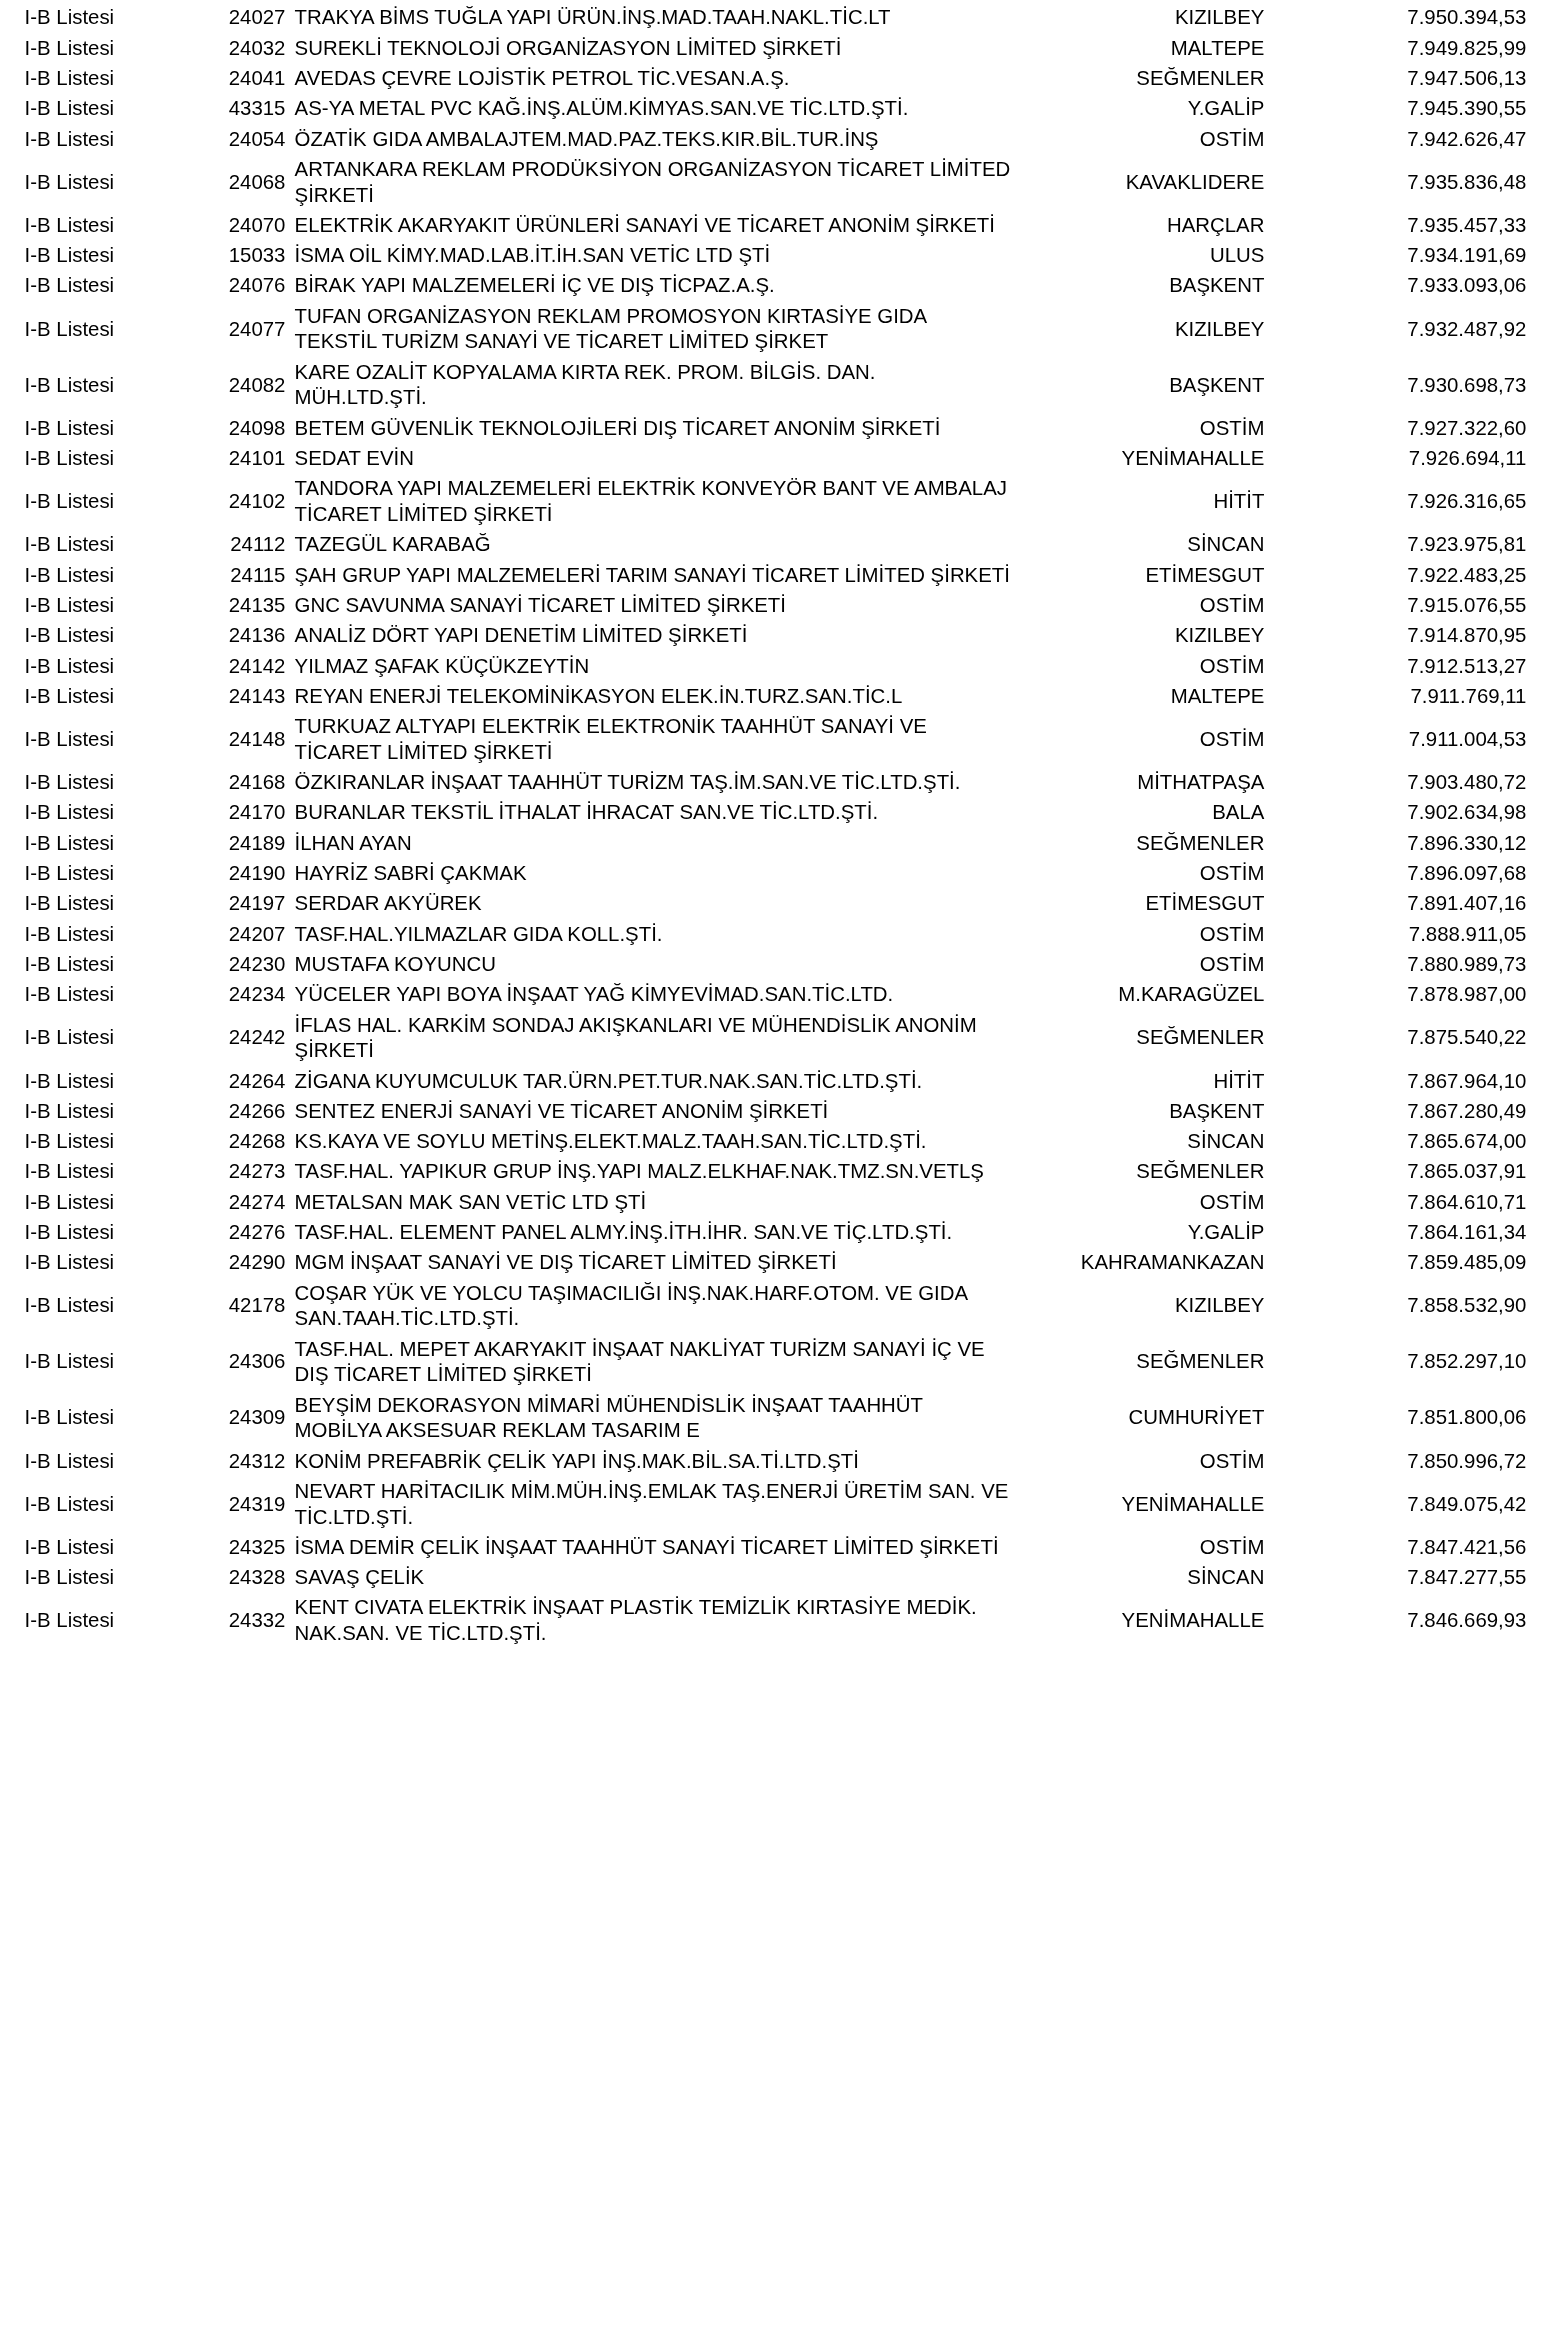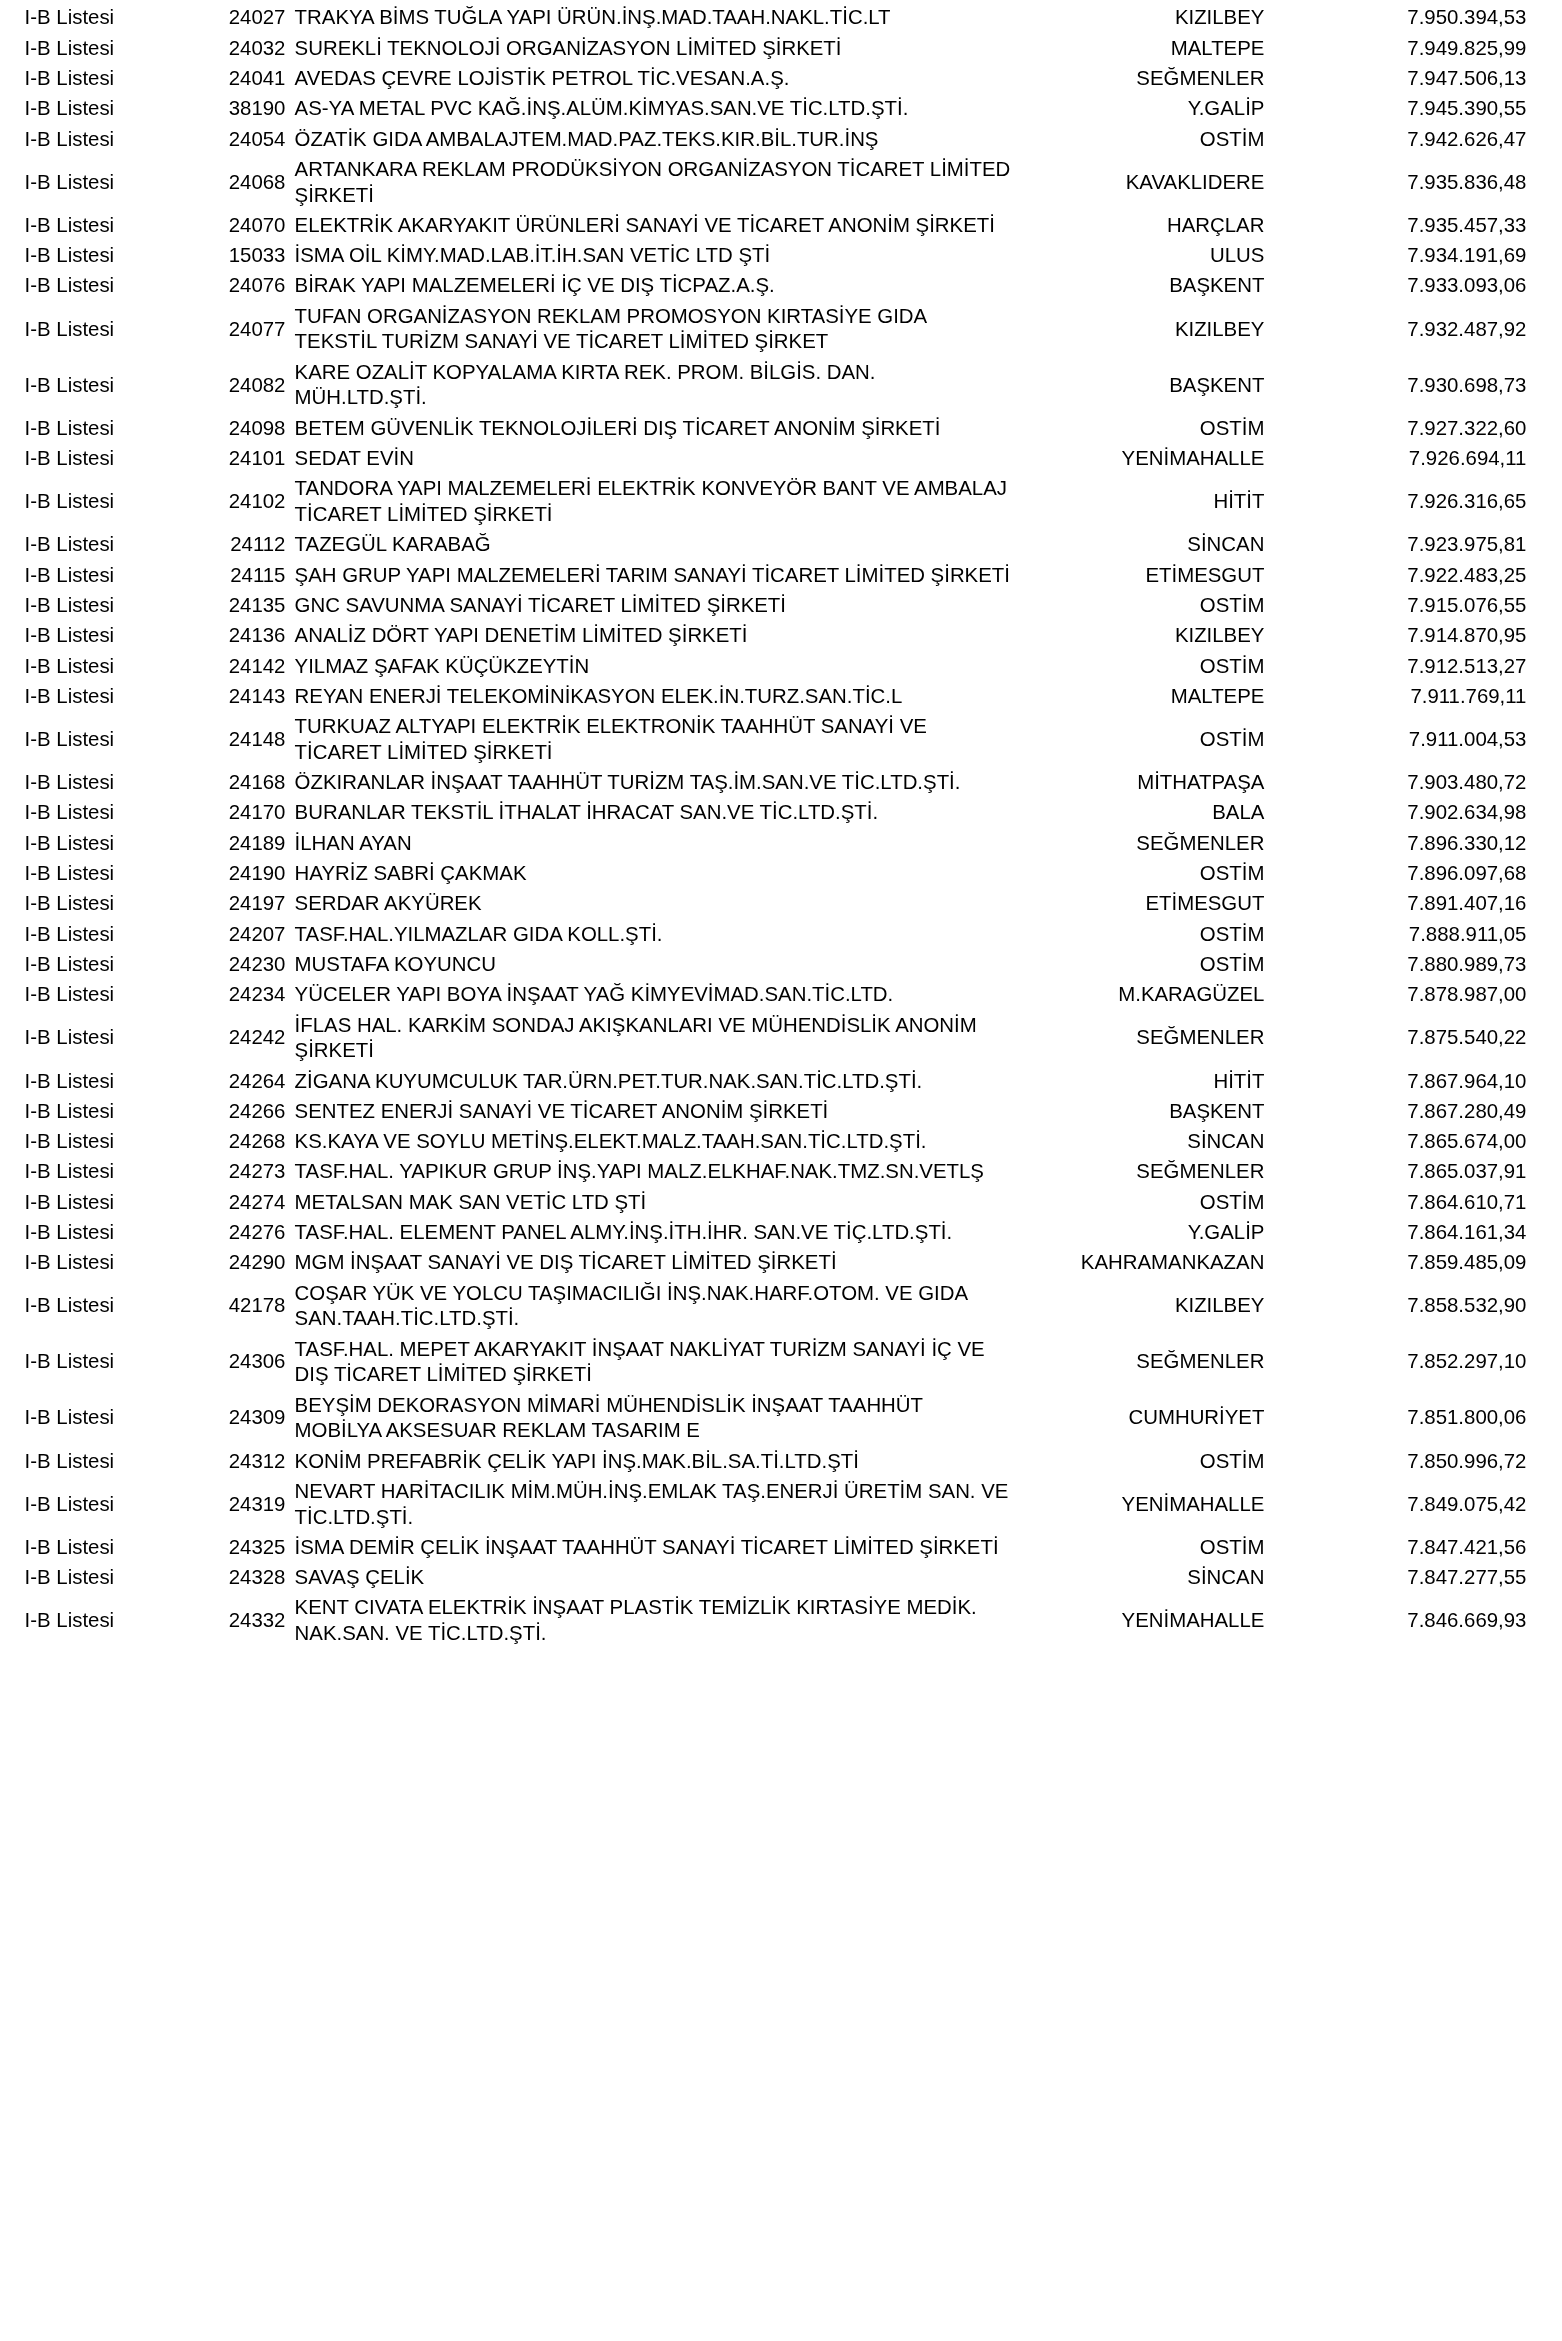--- a/index.html
+++ b/index.html
@@ -73,21 +73,21 @@
         </tr>
         <tr>
           <td class="list">I-B Listesi</td>
           <td class="no">24041</td>
           <td class="title">AVEDAS ÇEVRE LOJİSTİK PETROL TİC.VESAN.A.Ş.</td>
           <td class="office">SEĞMENLER</td>
           <td class="amount">7.947.506,13</td>
         </tr>
         <tr>
           <td class="list">I-B Listesi</td>
-          <td class="no">38190</td>
+          <td class="no">43315</td>
           <td class="title">AS-YA METAL PVC KAĞ.İNŞ.ALÜM.KİMYAS.SAN.VE TİC.LTD.ŞTİ.</td>
           <td class="office">Y.GALİP</td>
           <td class="amount">7.945.390,55</td>
         </tr>
         <tr>
           <td class="list">I-B Listesi</td>
           <td class="no">24054</td>
           <td class="title">ÖZATİK GIDA AMBALAJTEM.MAD.PAZ.TEKS.KIR.BİL.TUR.İNŞ</td>
           <td class="office">OSTİM</td>
           <td class="amount">7.942.626,47</td>

